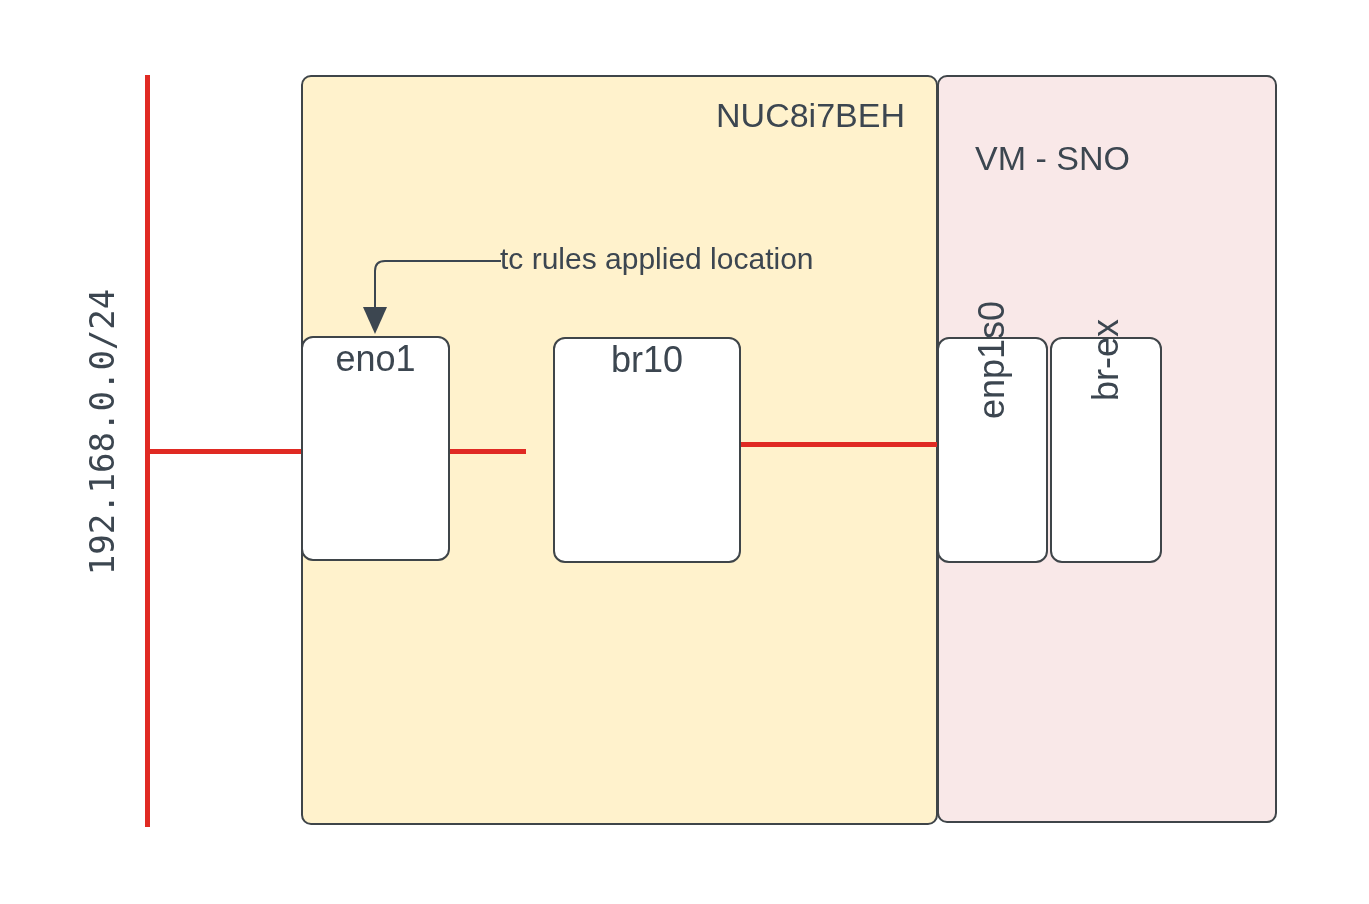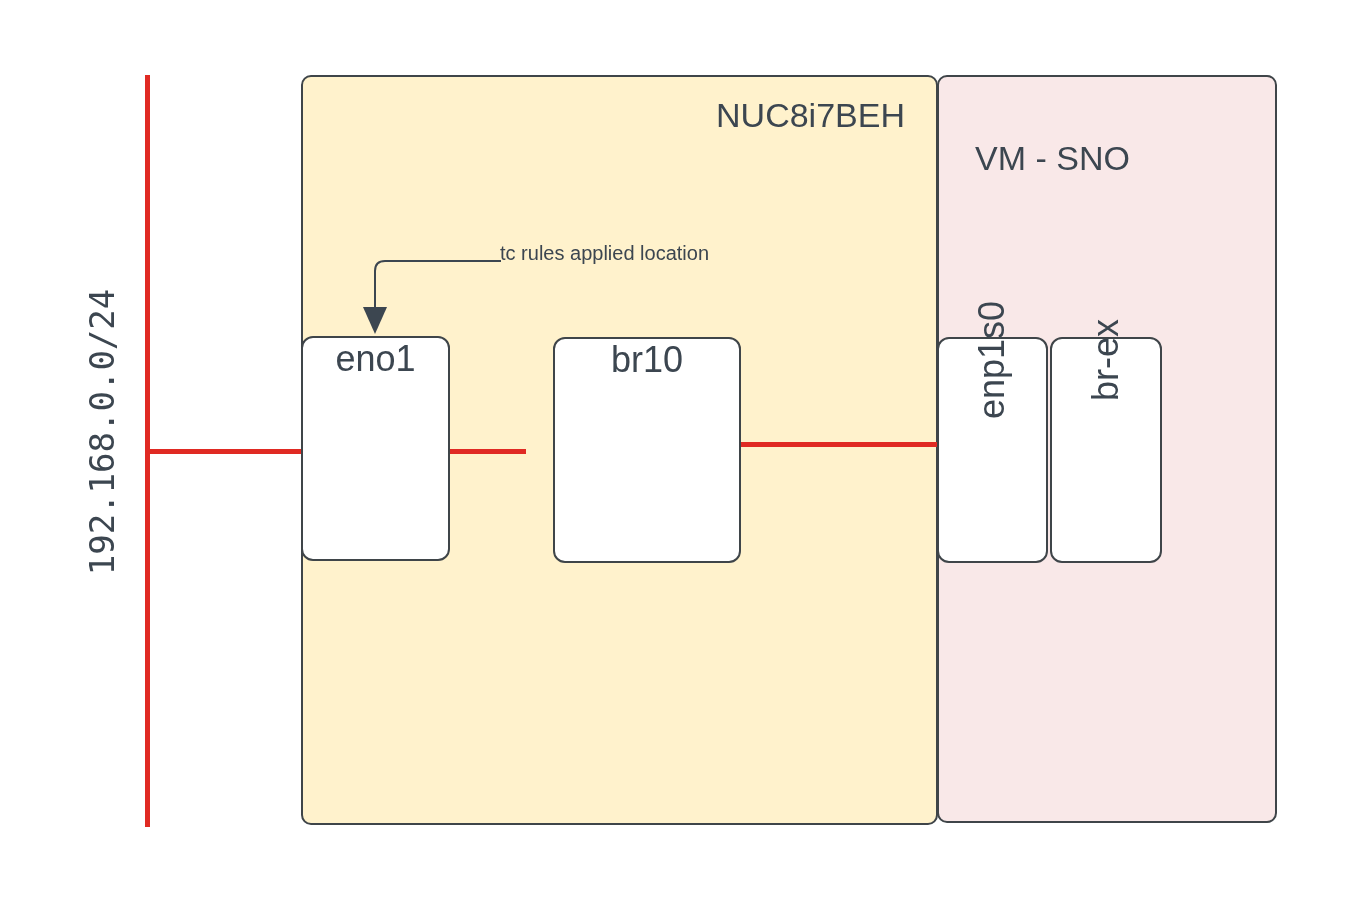--- a/index.html
+++ b/index.html
@@ -75,21 +75,21 @@
     text-align:center;
     transform:rotate(-90deg);
     font-family:"DejaVu Sans Mono", monospace;
     font-size:34px;
     color:var(--text);
     white-space:nowrap;
   }
   .annotation-text{
     position:absolute;
     left:500px;top:242px;
-    font-size:20px;
+    font-size:30px;
     color:var(--annotation);
     white-space:nowrap;
     z-index:4;
   }
   .annotation-arrow{
     position:absolute;
     left:360px;top:252px;
     width:150px;height:90px;
     z-index:4;
   }

